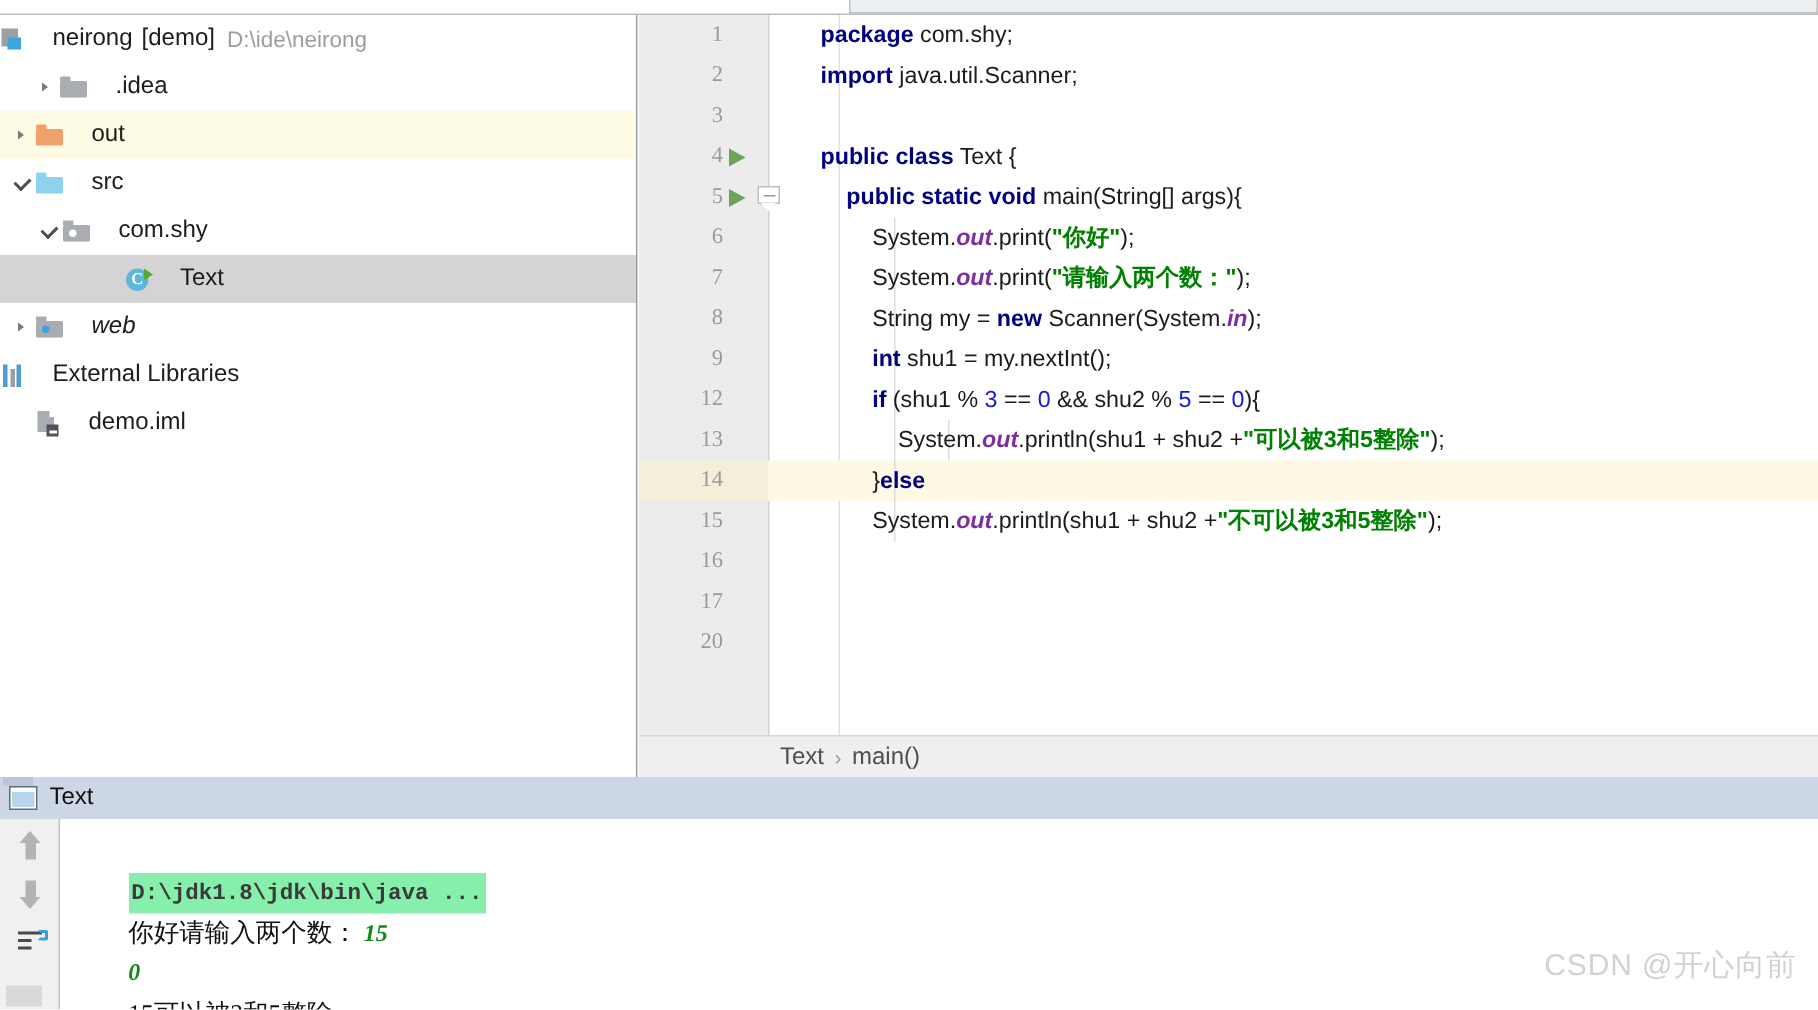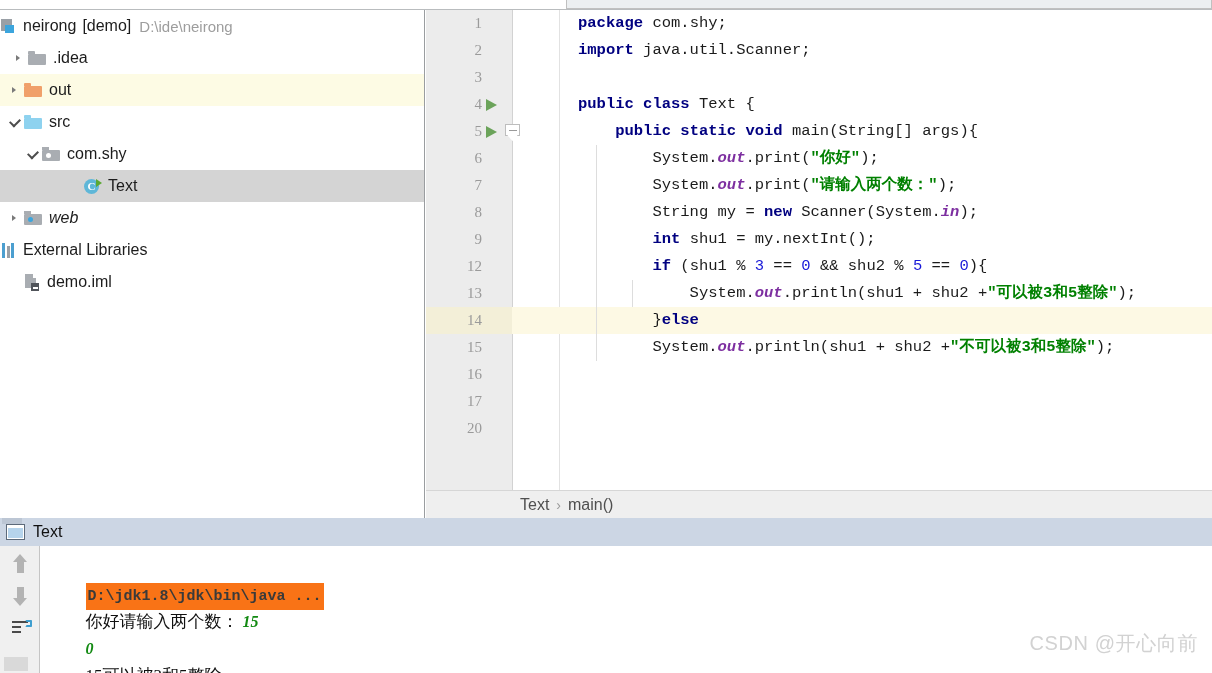--- a/index.html
+++ b/index.html
@@ -141,21 +141,21 @@
 
   
   .ico-lib { width: 14px; height: 17px; }
   .ico-lib i {
     position: absolute; top: 1px; width: 3px; background: #4c9fd0; display: block;
   }
   .ico-lib i:nth-child(1) { left: 0px; height: 15px; }
   .ico-lib i:nth-child(2) { left: 4.5px; height: 12px; top: 4px; background: #9aa0a6; }
   .ico-lib i:nth-child(3) { left: 9px;  height: 15px; background: #4c9fd0; }
 
-  .tree-label { font-size: 16px; color: #1c1c1c; }
+  .tree-label { font-size: 16px; color: #1c1c1c; margin-left: 12px; }
   .tree-path { font-size: 15px; color: #9d9d9d; margin-left: 8px; }
 
   
   .editor {
     position: absolute; left: 426px; top: 10px;
     width: 786px; height: 480px;
     background: #ffffff;
     overflow: hidden;
   }
   .gutter {
@@ -206,22 +206,22 @@
     width: 8px; height: 1px; background: #9a9a9a;
   }
   .foldmark .tip {
     position: absolute; left: 2px; top: 11px; width: 11px; height: 6px;
     background: #ffffff;
     border-left: 1px solid #bdbdbd; border-right: 1px solid #bdbdbd;
     clip-path: polygon(0 0, 100% 0, 50% 100%);
   }
 
   .code {
-    position: absolute; left: 152px; top: 0;
-    font-family: Liberation Mono, monospace;
+    position: absolute; left: 121px; top: 0;
+    font-family: Liberation Sans, sans-serif;
     font-size: 15.5px;
     color: #1b1b1b;
   }
   .kw  { color: #000080; font-weight: bold; }
   .str { color: #008000; font-weight: bold; }
   .num { color: #1818d8; }
   .fld { color: #7d2fa0; font-style: italic; font-weight: bold; }
   .lv  { color: #9a9a9a; }
   .indent-guide {
     position: absolute; top: 0; width: 1px; height: 27px; background: #dddddd;
@@ -321,21 +321,21 @@
     width: 1171px; height: 127px;
     background: #ffffff;
     padding: 8px 0 0 9px;
   }
   .c-line {
     height: 27px; line-height: 27px; white-space: pre;
     font-size: 16px; color: #1b1b1b;
   }
   .c-cmd {
     display: inline-block;
-    background: #f97316;
+    background: #86efac;
     font-family: "Liberation Mono", monospace;
     font-weight: bold; font-size: 15px; color: #3a3a3a;
     padding: 0 2px;
   }
   .c-prompt { font-family: "Liberation Serif", serif; font-size: 17px; color: #111111; }
   .c-in {
     color: #138a13; font-style: italic; font-weight: bold;
     font-family: "Liberation Serif", serif; font-size: 16px;
   }
   .c-out { font-family: "Liberation Serif", serif; font-size: 17px; color: #111111; }
@@ -363,21 +363,21 @@
     <div class="tree-row" style="padding-left:0px;">
       <span class="ico ico-module">
         <span class="sq-a"></span>
           <span class="sq-b"></span>
       </span>
       <span class="tree-label">neirong</span>
       <span class="tree-label bold" style="margin-left:6px;">[demo]</span>
       <span class="tree-path">D:\ide\neirong</span>
     </div>
 
-    <div class="tree-row" style="padding-left:12px;">
+    <div class="tree-row" style="padding-left:24px;">
       <span class="twisty collapsed"></span>
       <span class="ico ico-folder f-gray">
         <span class="tabf"></span>
           <span class="body"></span>
       </span>
       <span class="tree-label">.idea</span>
     </div>
 
     <div class="tree-row hl" style="padding-left:8px;">
       <span class="twisty collapsed"></span>

